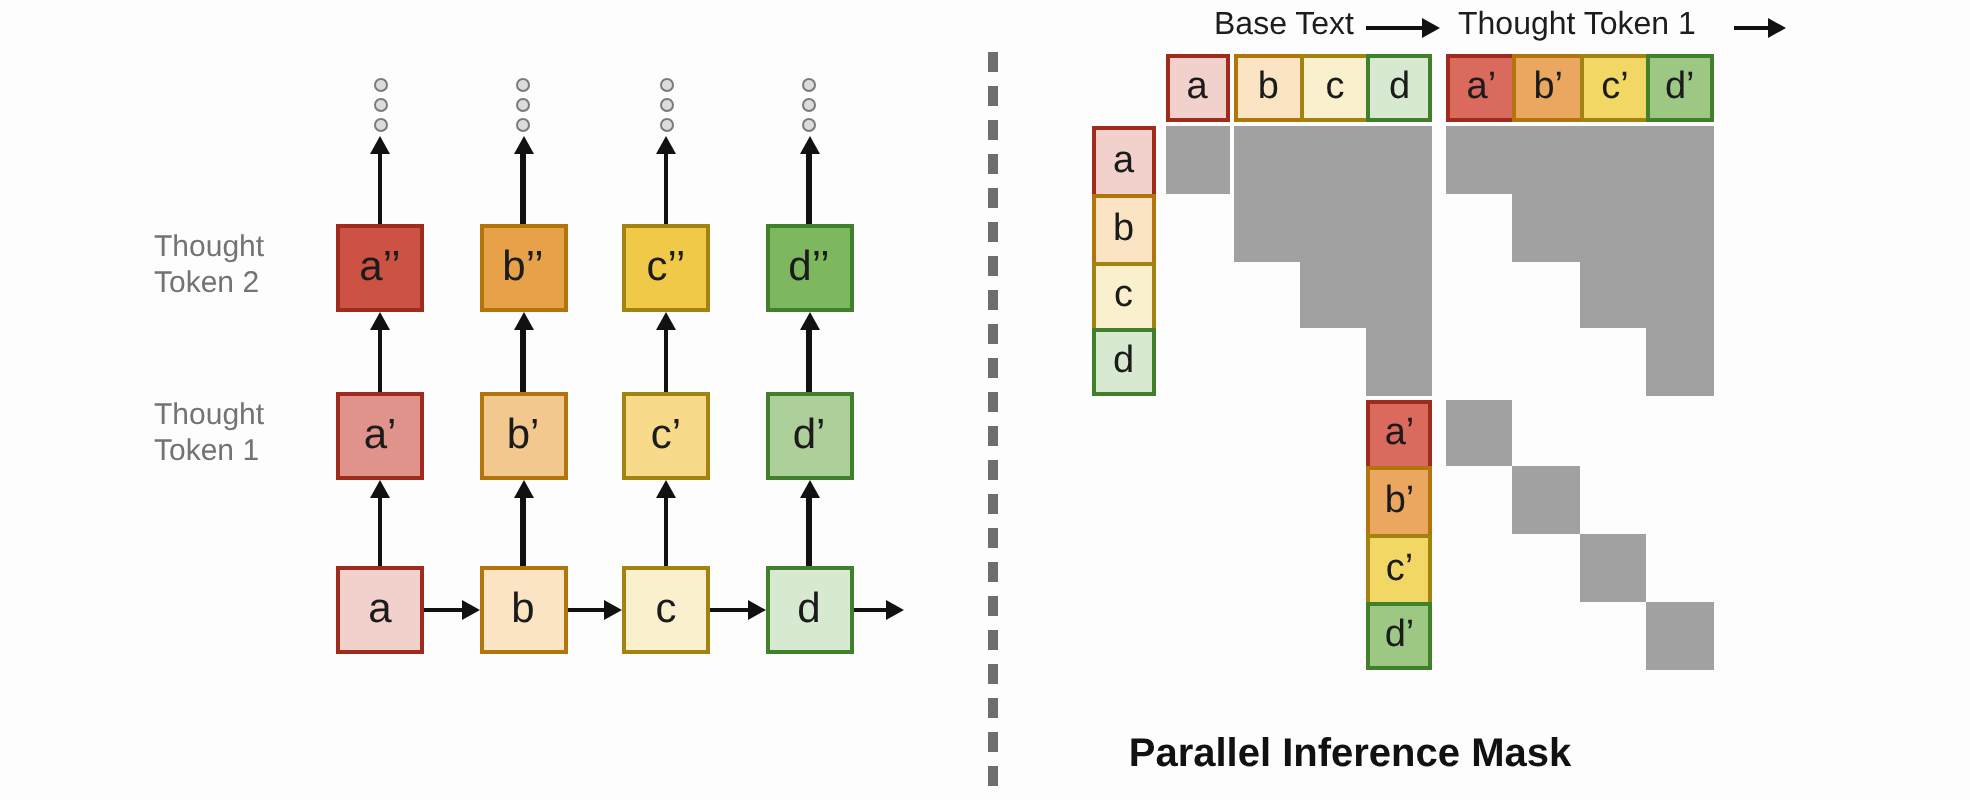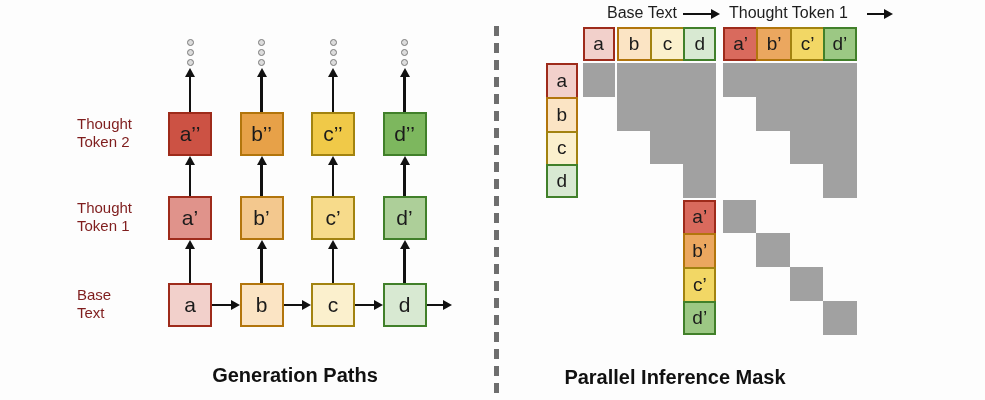--- a/index.html
+++ b/index.html
@@ -7,38 +7,35 @@
          font-family:"Liberation Sans","DejaVu Sans",sans-serif;color:#1b1b1b;}
   #stage div{position:absolute;box-sizing:border-box;}
   .title{font-weight:bold;font-size:20px;color:#111;text-align:center;white-space:nowrap;}
   #t-left{left:170px;top:364px;width:250px;}
   #t-right{left:540px;top:366px;width:270px;}
   .toplabel{font-size:16px;color:#1d1d1d;white-space:nowrap;}
   #lbl-basetext{left:607px;top:4px;}
   #lbl-thought1{left:729px;top:4px;}
   .vdivider{left:494px;top:26px;width:4.5px;height:374px;
             background:repeating-linear-gradient(to bottom,#6e6e6e 0 10px,transparent 10px 17px);}
-  .rowlabel{font-size:15px;line-height:17.5px;color:#7f1d1d;white-space:pre-line;}
+  .rowlabel{font-size:15px;line-height:17.5px;color:#737373;white-space:pre-line;}
   .cell{display:flex;align-items:center;justify-content:center;}
 </style>
 </head>
 <body>
 
 <div id="stage">
   <div class="vdivider"></div>
-  <div class="title" id="t-left">Generation Paths</div>
   <div class="title" id="t-right">Parallel Inference Mask</div>
   <div class="toplabel" id="lbl-basetext">Base Text</div>
   <div class="toplabel" id="lbl-thought1">Thought Token 1</div>
 <div class="rowlabel" style="left: 77px; top: 115px; width: 86px;">Thought
 Token 2</div>
     <div class="rowlabel" style="left: 77px; top: 199px; width: 86px;">Thought
 Token 1</div>
-    <div class="rowlabel" style="left: 77px; top: 286px; width: 86px;">Base
-Text</div>
     <div class="cell" style="left: 168px; top: 283px; width: 44px; height: 44px; border: 2px solid rgb(158, 43, 27); background: rgb(242, 208, 203); font-size: 21px;">a</div>
     <div class="cell" style="left: 168px; top: 196px; width: 44px; height: 44px; border: 2px solid rgb(158, 43, 27); background: rgb(224, 147, 139); font-size: 21px;">a’</div>
     <div class="cell" style="left: 168px; top: 112px; width: 44px; height: 44px; border: 2px solid rgb(158, 43, 27); background: rgb(204, 82, 68); font-size: 21px;">a’’</div>
     <div style="left: 188.75px; top: 247px; width: 2.5px; height: 36px; background: rgb(17, 17, 17);"></div>
     <div style="left: 185px; top: 240px; width: 0px; height: 0px; border-left: 5px solid transparent; border-right: 5px solid transparent; border-bottom: 9px solid rgb(17, 17, 17);"></div>
     <div style="left: 188.75px; top: 163px; width: 2.5px; height: 33px; background: rgb(17, 17, 17);"></div>
     <div style="left: 185px; top: 156px; width: 0px; height: 0px; border-left: 5px solid transparent; border-right: 5px solid transparent; border-bottom: 9px solid rgb(17, 17, 17);"></div>
     <div style="left: 188.75px; top: 75px; width: 2.5px; height: 37px; background: rgb(17, 17, 17);"></div>
     <div style="left: 185px; top: 68px; width: 0px; height: 0px; border-left: 5px solid transparent; border-right: 5px solid transparent; border-bottom: 9px solid rgb(17, 17, 17);"></div>
     <div style="left: 186.5px; top: 39px; width: 7px; height: 7px; border-radius: 50%; border: 1.5px solid rgb(122, 122, 122); background: rgb(220, 220, 220);"></div>

